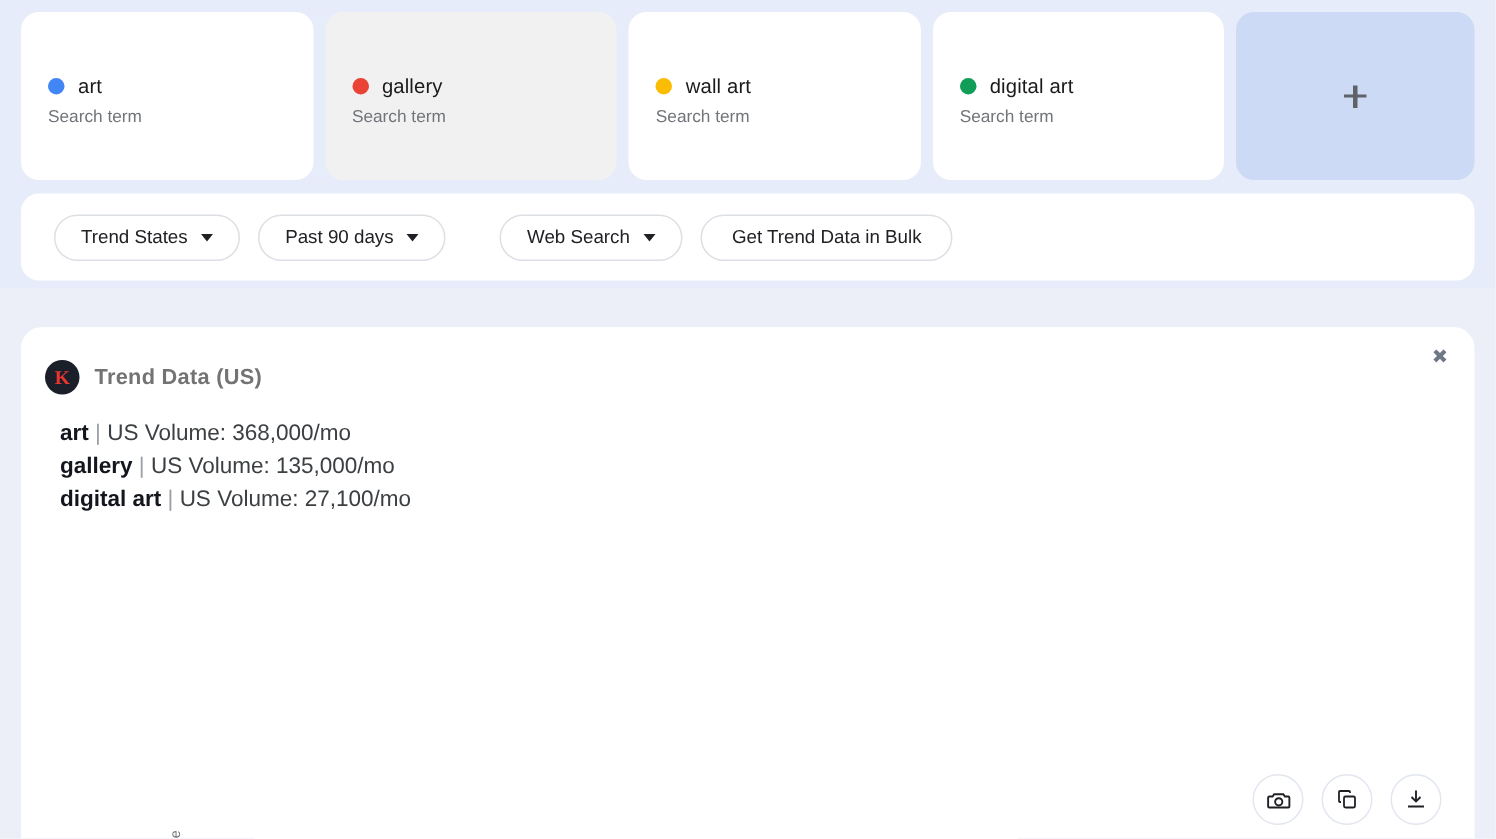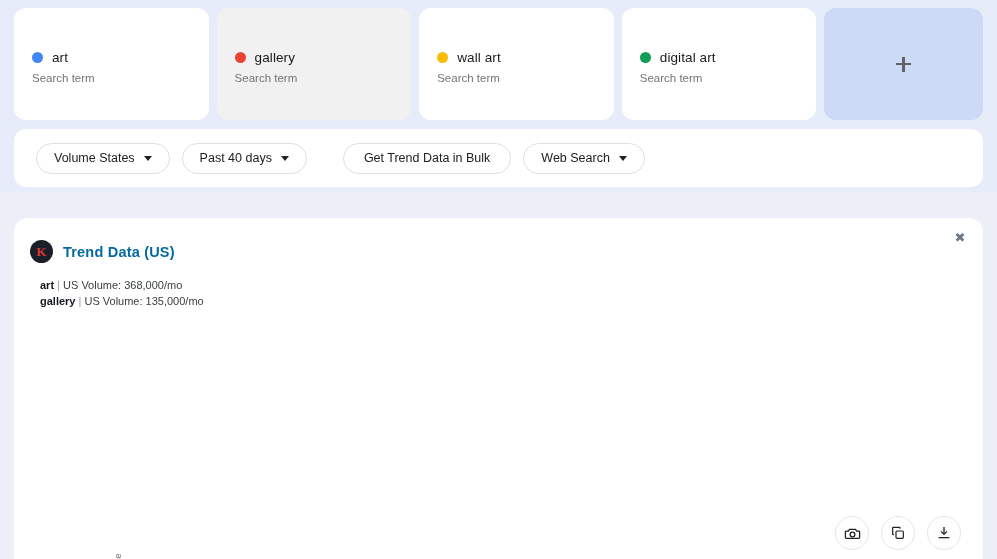--- a/index.html
+++ b/index.html
@@ -110,25 +110,25 @@
     padding: 22px 0 0 16px;
   }
   .logo-circle {
     width: 23px; height: 23px; border-radius: 50%;
     background: #1b1f2a;
     display: flex; align-items: center; justify-content: center;
     color: #e8352e; font-size: 13px; font-weight: bold;
     font-family: "Liberation Serif", serif;
   }
   .panel-title {
-    font-size: 14.5px; font-weight: bold; color: #0369a1; letter-spacing: .2px; text-align: center;
+    font-size: 14.5px; font-weight: bold; color: #737373; letter-spacing: .2px; text-align: center;
   }
   .volumes {
     margin: 15px 0 0 26px;
-    font-size: 11px; color: #3c4043; line-height: 1.45;
+    font-size: 15px; color: #3c4043; line-height: 1.45;
   }
   .volumes .k { font-weight: bold; color: #13161c; }
   .volumes .sep { color: #9aa0a6; }
 
   .icon-btns {
     position: absolute; right: 22px; top: 298px;
     display: flex; gap: 12px;
   }
   .icon-btn {
     width: 34px; height: 34px; border-radius: 50%;
@@ -195,54 +195,57 @@
       </div>
 
       <div class="add-card">
         <span class="plus-icon"></span>
       </div>
 
     </div>
 
     <div class="filter-bar">
       <div class="pill">
-        <span>Volume States</span>
+        <span>Trend States</span>
         <span class="caret"></span>
       </div>
       <div class="pill">
-        <span>Past 40 days</span>
+        <span>Past 90 days</span>
         <span class="caret"></span>
       </div>
       <span class="pill-gap"></span>
-      <div class="pill wide">
-        <span>Get Trend Data in Bulk</span>
-      </div>
       <div class="pill">
         <span>Web Search</span>
         <span class="caret"></span>
       </div>
+      <div class="pill wide">
+        <span>Get Trend Data in Bulk</span>
+      </div>
     </div>
 
   </div>
 
   <div class="panel">
 
     <div class="close-btn">✖</div>
 
     <div class="panel-head">
       <div class="logo-circle">K</div>
       <div class="panel-title">Trend Data (US)</div>
     </div>
 
     <div class="volumes">
       <div>
         <span class="k">art</span><span class="sep"> | </span><span>US Volume: 368,000/mo</span>
       </div>
       <div>
         <span class="k">gallery</span><span class="sep"> | </span><span>US Volume: 135,000/mo</span>
+      </div>
+      <div>
+        <span class="k">digital art</span><span class="sep"> | </span><span>US Volume: 27,100/mo</span>
       </div>
     </div>
 
     <div class="icon-btns">
       <div class="icon-btn">
         <svg width="17" height="17" viewBox="0 0 24 24" fill="none" stroke="#202124" stroke-width="1.8">
           <path d="M3 8.5h3.2l1.5-2.2h8.6l1.5 2.2H21a1 1 0 0 1 1 1v8.3a1 1 0 0 1-1 1H3a1 1 0 0 1-1-1V9.5a1 1 0 0 1 1-1z"></path>
           <circle cx="12" cy="13.5" r="3.4"></circle>
         </svg>
       </div>

